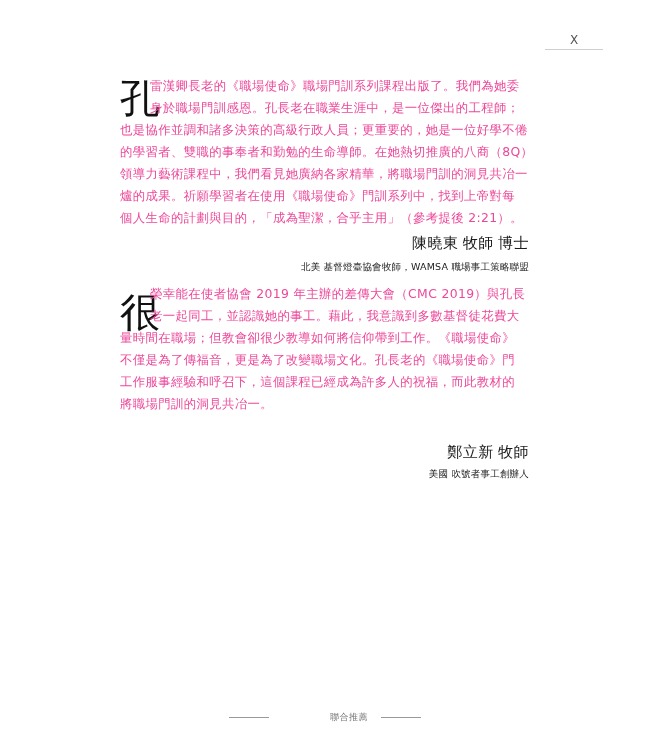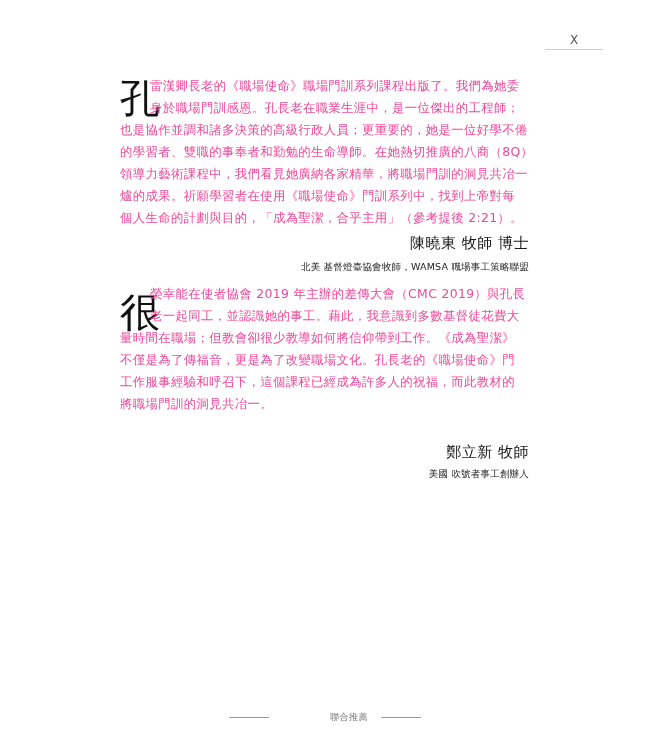--- a/index.html
+++ b/index.html
@@ -24,21 +24,21 @@
   }
   .para .line { display: block; white-space: nowrap; height: 22px; }
   .para .indent { padding-left: 30px; }
   .dropcap {
     position: absolute; left: 120px; font-size: 40px; line-height: 40px;
     font-family: "DejaVu Serif", "Liberation Serif", serif; color: #111;
     font-weight: normal;
   }
   .sig-name {
     position: absolute; right: 121px; font-size: 15px; color: #1a1a1a;
-    letter-spacing: 0.5px; text-align: right; white-space: nowrap;
+    letter-spacing: 0.5px; text-align: right; white-space: nowrap; font-family: Liberation Serif, serif;
   }
   .sig-title {
     position: absolute; right: 121px; font-size: 9.5px; color: #222;
     text-align: right; white-space: nowrap; letter-spacing: 0.2px;
   }
   .footer {
     position: absolute; top: 711px; left: 0; width: 650px; text-align: center;
     font-size: 9px; color: #777;
   }
   .footer .rule {
@@ -68,21 +68,21 @@
   </div>
   <div class="sig-name" style="top:234px;">陳曉東 牧師 博士</div>
   <div class="sig-title" style="top:261px;">北美  基督燈臺協會牧師，WAMSA 職場事工策略聯盟</div>
 </div>
 
 <div>
   <div class="dropcap" style="top:292px;">很</div>
   <div class="para" style="top:283px;">
     <span class="line indent">榮幸能在使者協會 2019 年主辦的差傳大會（CMC 2019）與孔長</span>
     <span class="line indent">老一起同工，並認識她的事工。藉此，我意識到多數基督徒花費大</span>
-    <span class="line">量時間在職場；但教會卻很少教導如何將信仰帶到工作。《成為聖潔》</span>
+    <span class="line">量時間在職場；但教會卻很少教導如何將信仰帶到工作。《職場使命》</span>
     <span class="line">不僅是為了傳福音，更是為了改變職場文化。孔長老的《職場使命》門</span>
     <span class="line">工作服事經驗和呼召下，這個課程已經成為許多人的祝福，而此教材的</span>
     <span class="line">將職場門訓的洞見共冶一。</span>
   </div>
   <div class="sig-name" style="top:443px;">鄭立新 牧師</div>
   <div class="sig-title" style="top:468px;">美國  吹號者事工創辦人</div>
 </div>
 
 <div class="footer">
   <span class="rule"></span>

